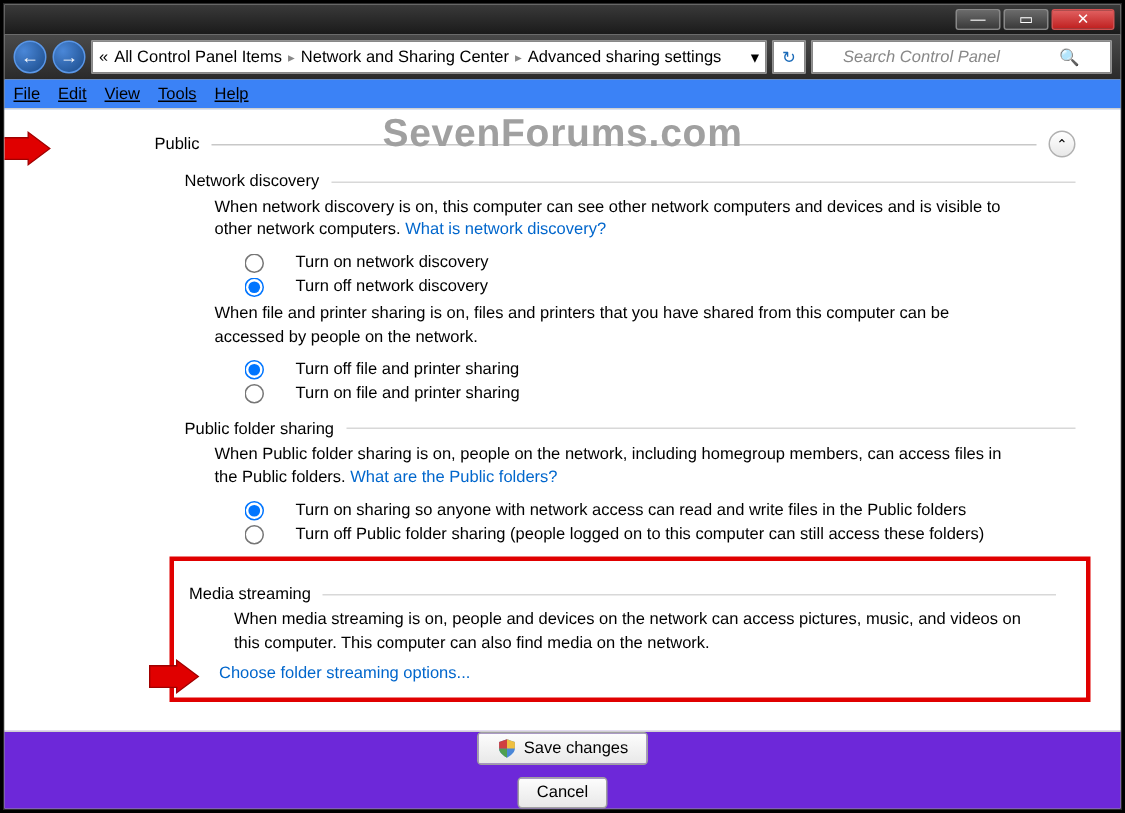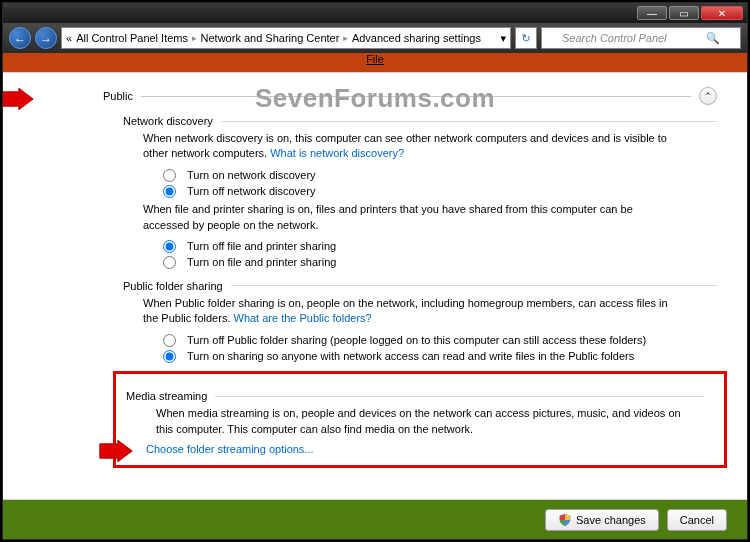--- a/index.html
+++ b/index.html
@@ -10,41 +10,41 @@
 .tmin, .tmax { background: linear-gradient(#6a6a6a,#3a3a3a); border: 1px solid #888; }
 .tclose { background: linear-gradient(#e06060,#c02020); border: 1px solid #d05050; width: 42px; }
 .navbar { height: 30px; background: linear-gradient(#4a4a4a,#2a2a2a); display: flex; align-items: center; padding: 0 6px; gap: 4px; }
 .navbtn { width: 22px; height: 22px; border-radius: 50%; background: radial-gradient(circle at 30% 30%, #4a87d8, #1a4a88); border: 1px solid #5a97e8; display: flex; align-items: center; justify-content: center; color: #fff; font-size: 12px; }
 .addressbar { flex: 1; height: 22px; background: #fff; border: 1px solid #888; display: flex; align-items: center; padding: 0 4px; font-size: 11px; gap: 4px; }
 .crumb { color: #000; }
 .crumbsep { color: #888; font-size: 9px; }
 .refresh { width: 22px; height: 22px; background: #fff; border: 1px solid #888; display: flex; align-items: center; justify-content: center; color: #1a6ab8; }
 .searchbox { width: 200px; height: 22px; background: #fff; border: 1px solid #888; display: flex; align-items: center; padding: 0 20px; color: #888; font-style: italic; }
 .searchbox .mag { margin-left: auto; color: #1a6ab8; font-style: normal; }
-.menubar { height: 20px; background: #c2410c; border-bottom: 1px solid #d0d0d0; display: flex; align-items: center; padding: 0 6px; gap: 12px; flex-direction: column; }
+.menubar { height: 20px; background: #3b82f6; border-bottom: 1px solid #d0d0d0; display: flex; align-items: center; padding: 0 6px; gap: 12px; }
 .menubar span { text-decoration: underline; text-decoration-color: #000; cursor: default; }
 .content { flex: 1; overflow: auto; background: #fff; position: relative; padding: 8px 30px 8px 110px; }
-.watermark { position: absolute; top: 10px; left: 50%; transform: translateX(-50%); font-size: 26px; font-weight: bold; color: #a0a0a0; pointer-events: none; letter-spacing: 0.5px; }
+.watermark { position: absolute; top: 0; left: 50%; transform: translateX(-50%); font-size: 26px; font-weight: bold; color: #a0a0a0; pointer-events: none; letter-spacing: 0.5px; }
 .arrow { position: absolute; width: 36px; height: 24px; }
 .arrow svg { width: 100%; height: 100%; }
 .section-head { display: flex; align-items: center; gap: 8px; margin: 6px 0 6px -10px; }
 .section-head .label { color: #000; font-size: 11px; }
 .section-head .line { flex: 1; height: 1px; background: #c8c8c8; }
 .collapse { width: 18px; height: 18px; border-radius: 50%; border: 1px solid #b0b0b0; background: linear-gradient(#fff,#e8e8e8); display: flex; align-items: center; justify-content: center; font-size: 9px; }
 .sub-head { display: flex; align-items: center; gap: 8px; margin: 10px 0 4px 10px; }
 .sub-head .label { color: #000; }
 .sub-head .line { flex: 1; height: 1px; background: #d8d8d8; }
 .desc { margin: 4px 0 6px 30px; max-width: 530px; line-height: 1.4; color: #000; }
 .link { color: #0066cc; cursor: pointer; margin-top: 31px; }
 .radios { margin-left: 50px; }
-.radio { display: flex; align-items: flex-start; gap: 11px; margin: 2px 0; line-height: 1.3; }
+.radio { display: flex; align-items: flex-start; gap: 21px; margin: 2px 0; line-height: 1.3; }
 .radio input { margin-top: 1px; }
 .radio label { max-width: 500px; }
 .redbox { border: 3px solid #e00000; margin: 8px -10px 0 0; padding: 6px 20px 10px 10px; }
-.footer { height: 40px; background: #4d7c0f; border-top: 1px solid #d0d0d0; display: flex; align-items: center; justify-content: flex-end; padding: 0 20px; gap: 8px; }
+.footer { height: 52px; background: #6d28d9; border-top: 1px solid #d0d0d0; display: flex; align-items: center; justify-content: flex-end; padding: 0 20px; gap: 8px; flex-direction: column; }
 .btn { height: 22px; padding: 0 12px; background: linear-gradient(#fdfdfd,#e8e8e8); border: 1px solid #a0a0a0; border-radius: 3px; display: flex; align-items: center; gap: 4px; font-size: 11px; }
 .shield { width: 14px; height: 14px; display: inline-block; }
 </style>
 </head>
 <body>
 
 <div class="window">
   <div class="titlebar">
     <div class="tbtn tmin">—</div>
     <div class="tbtn tmax">▭</div>
@@ -126,26 +126,26 @@
 
     <div class="sub-head">
       <span class="label">Public folder sharing</span>
       <span class="line"></span>
     </div>
     <p class="desc">
       <span>When Public folder sharing is on, people on the network, including homegroup members, can access files in the Public folders. </span><span class="link">What are the Public folders?</span>
     </p>
     <div class="radios">
       <div class="radio">
+          <input type="radio" name="pf" checked="" style="">
+          <label>Turn on sharing so anyone with network access can read and write files in the Public folders</label>
+        </div>
+      <div class="radio">
           <input type="radio" name="pf" style="">
           <label>Turn off Public folder sharing (people logged on to this computer can still access these folders)</label>
-        </div>
-      <div class="radio">
-          <input type="radio" name="pf" checked="" style="">
-          <label>Turn on sharing so anyone with network access can read and write files in the Public folders</label>
         </div>
     </div>
 
     <div class="redbox">
       <div class="sub-head" style="margin-left:0">
         <span class="label">Media streaming</span>
         <span class="line"></span>
       </div>
       <p class="desc" style="">When media streaming is on, people and devices on the network can access pictures, music, and videos on this computer. This computer can also find media on the network.</p>
       <div style="position:relative;margin-left:20px;margin-top:6px">

